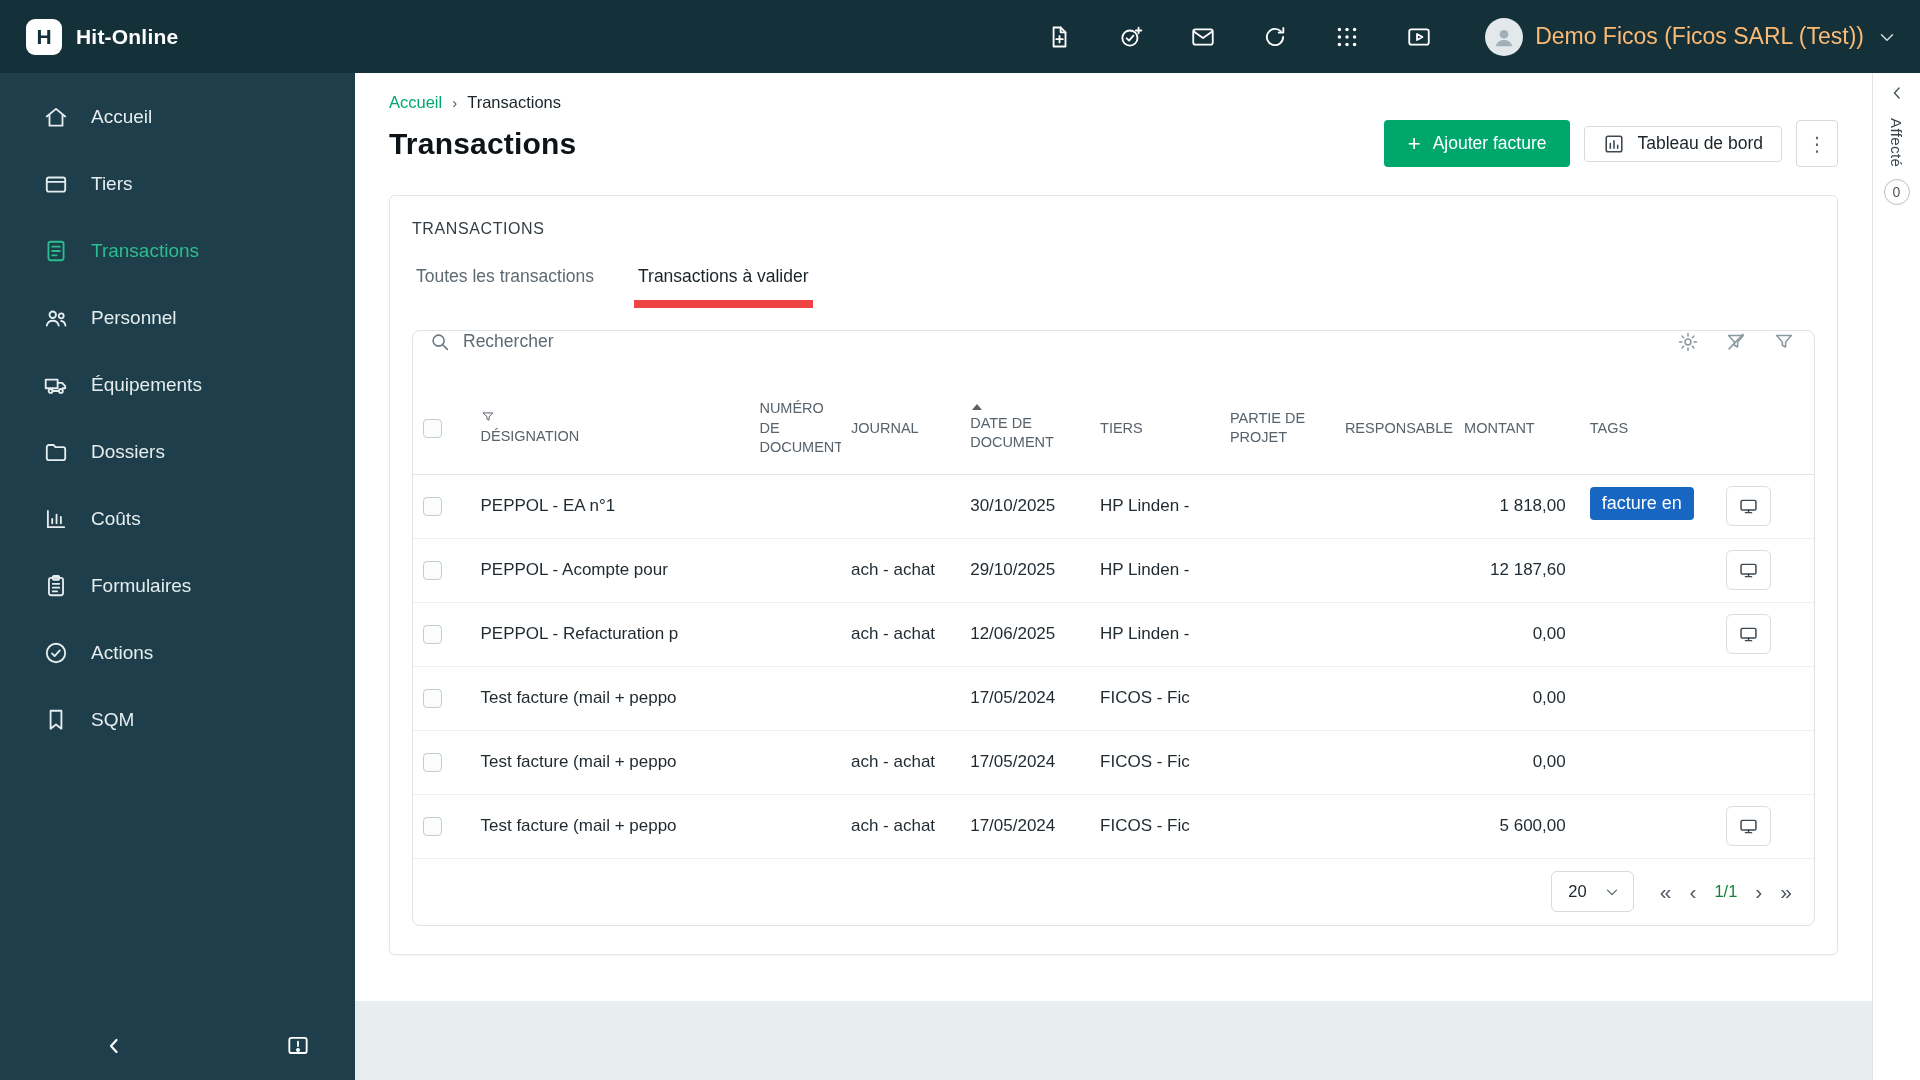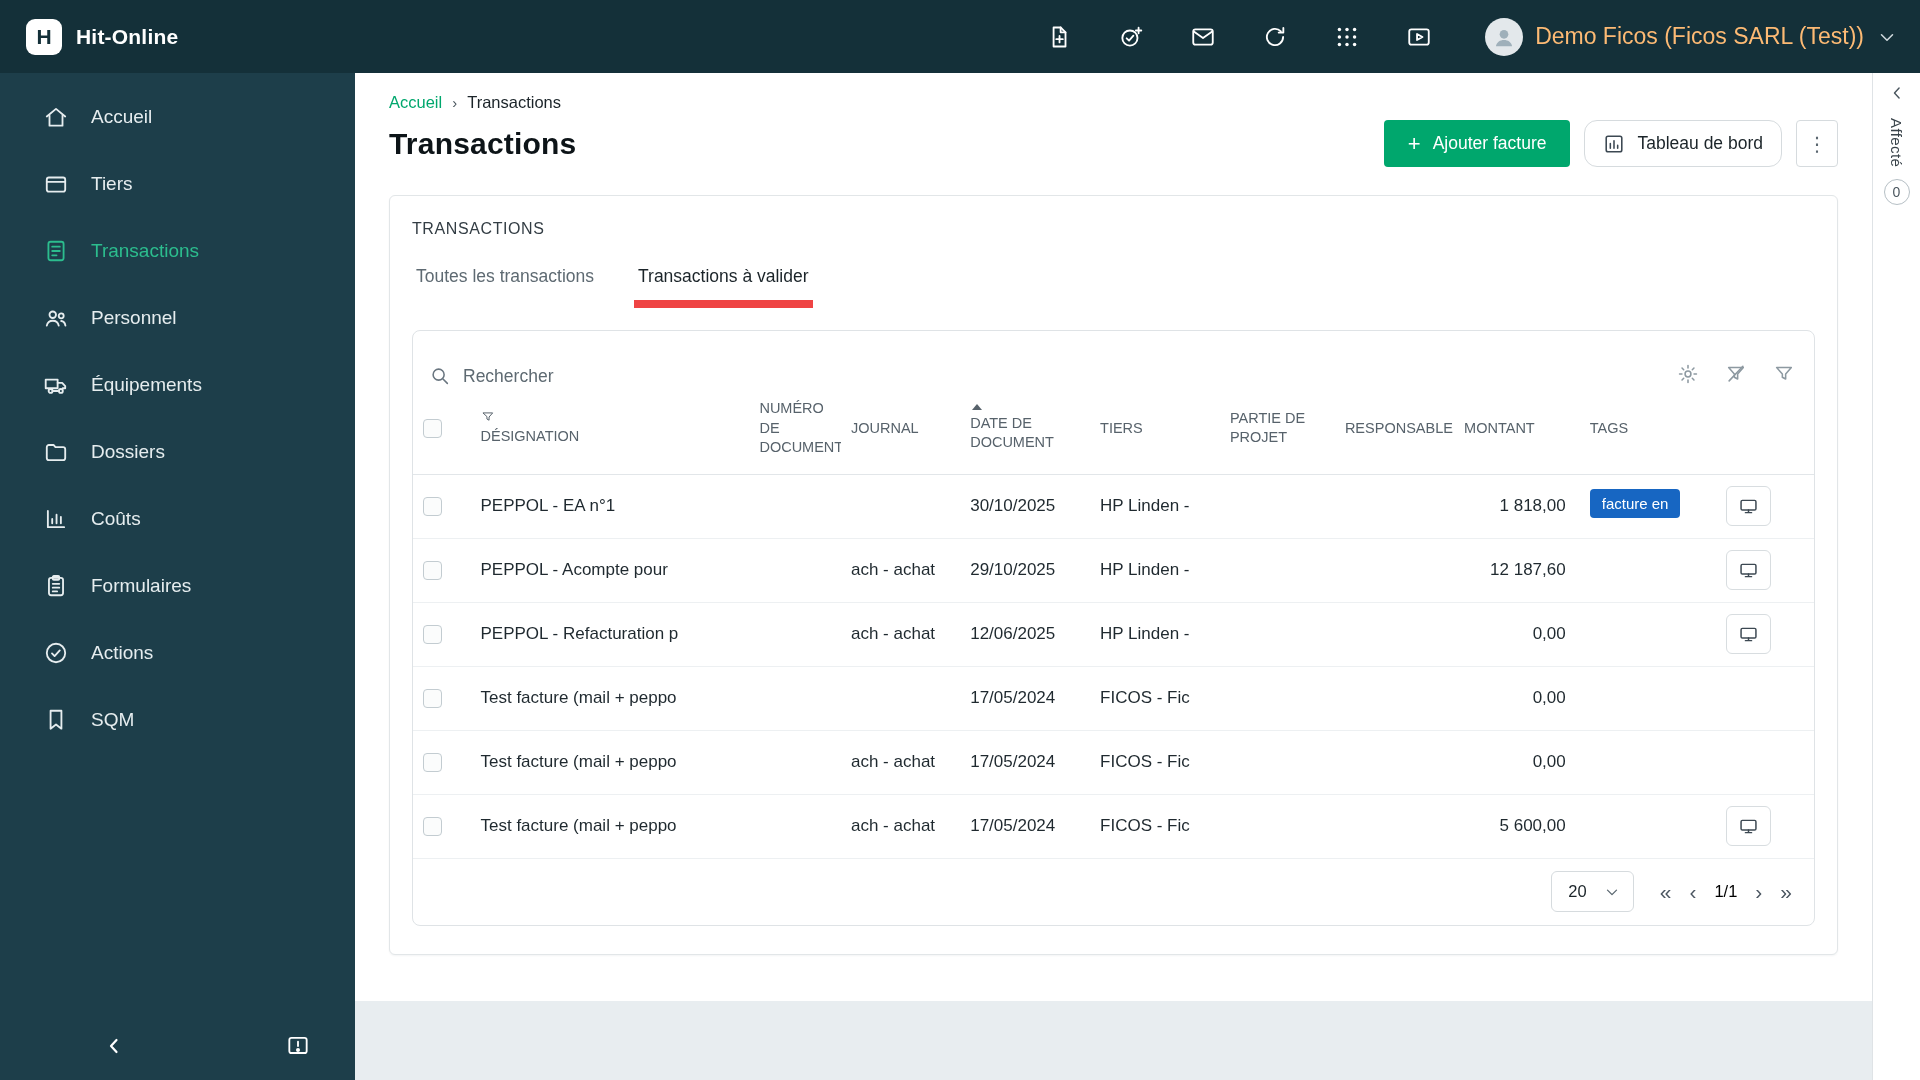--- a/index.html
+++ b/index.html
@@ -70,70 +70,70 @@
   .breadcrumb-home { color: #00a76d; cursor: pointer; }
   .breadcrumb-sep { color: #4a565e; font-size: 15px; }
   .breadcrumb-current { color: #1b2429; }
 
   .title-row { display: flex; align-items: center; margin-top: 8px; }
   .page-title { font-size: 30px; font-weight: 700; color: #0d1418; letter-spacing: .2px; }
   .title-actions { margin-left: auto; display: flex; align-items: center; gap: 14px; }
   .btn-green { background: #00a76d; color: #fff; border-radius: 4px; height: 47px; padding: 0 24px;
     font-size: 17.5px; display: flex; align-items: center; gap: 12px; }
   .btn-green .plus-glyph { font-size: 22px; line-height: 1; }
-  .btn-outline { background: #fff; border: 1px solid #d6dbde; border-radius: 13px; height: 47px;
+  .btn-outline { background: #fff; border: 1px solid #d6dbde; border-radius: 4px; height: 36px;
     padding: 0 18px; font-size: 17.5px; color: #1b2429; display: flex; align-items: center; gap: 12px; }
   .btn-outline svg { width: 22px; height: 22px; color: #3c4852; }
   .btn-kebab { width: 42px; height: 47px; border: 1px solid #d6dbde; border-radius: 4px; background: #fff;
     color: #5b6770; font-size: 20px; display: flex; align-items: center; justify-content: center; }
 
   
   .card { margin-top: 28px; background: #fff; border: 1px solid #e2e6e8; border-radius: 6px;
     padding: 24px 22px 28px; box-shadow: 0 1px 2px rgba(20,48,57,.05); }
   .card-title { font-size: 16px; letter-spacing: .6px; color: #333d44; font-weight: 500; }
   .tabs { display: flex; gap: 36px; margin-top: 20px; }
   .tab { padding: 8px 4px 13px; font-size: 17.5px; color: #5e6a72; cursor: pointer; }
   .tab.active { color: #1b2429; border-bottom: 8px solid #ef4444; font-weight: 400; }
 
   .table-box { margin-top: 22px; border: 1px solid #dfe3e6; border-radius: 8px; overflow: hidden; }
-  .search-row { display: flex; align-items: flex-end; height: 56px; padding: 0 18px 0 16px; gap: 12px; }
+  .search-row { display: flex; align-items: flex-start; height: 56px; padding: 0 18px 0 16px; gap: 12px; }
   .search-row .search-icon { color: #6a7680; width: 22px; height: 22px; }
   .search-row svg { width: 22px; height: 22px; }
   .search-input { flex: 1; border: none; outline: none; font-size: 17.5px; color: #1f292f; background: transparent; }
   .search-input::placeholder { color: #5e6a72; }
   .toolbar-icons { display: flex; align-items: center; gap: 24px; color: #8d99a1; }
   .toolbar-icons button { color: #8d99a1; width: 24px; height: 24px; }
 
   table { width: 100%; border-collapse: collapse; table-layout: fixed; font-size: 17px; color: #1f292f; }
   thead th { font-size: 14.5px; line-height: 1.35; color: #57626b; font-weight: 500; text-align: left;
     padding: 12px 10px 16px; vertical-align: middle; border-bottom: 1px solid #e2e6e9; overflow: hidden; }
   tbody td { height: 64px; border-bottom: 1px solid #edf0f2; padding: 0 10px; overflow: hidden;
     white-space: nowrap; vertical-align: middle; }
   td.col-mnt, th.col-mnt { text-align: right; padding-right: 14px; }
   .cb { display: inline-block; width: 19px; height: 19px; border: 1.5px solid #c3ccd1; border-radius: 4px;
     background: #fbfcfc; vertical-align: middle; cursor: pointer; }
   .th-stack span.lbl { display: block; }
   .mini-funnel { width: 14px; height: 14px; color: #57626b; display: block; margin: 0 0 3px 1px; }
   .sort-caret { display: block; width: 0; height: 0; margin: 0 0 4px 2px;
     border-left: 5px solid transparent; border-right: 5px solid transparent; border-bottom: 6px solid #57626b; }
-  .tag { display: inline-block; background: #1766c2; color: #fff; font-size: 15px; padding: 6px 12px;
+  .tag { display: inline-block; background: #1766c2; color: #fff; font-size: 18px; padding: 6px 12px;
     border-radius: 4px; white-space: nowrap; max-width: 104px; overflow: hidden; }
   .tag:empty { display: none; }
   .eye-btn { width: 45px; height: 40px; border: 1px solid #d8dde0; border-radius: 6px; background: #fff;
     display: flex; align-items: center; justify-content: center; color: #3c4852; }
   .eye-btn svg { width: 21px; height: 21px; }
 
   .pagination { display: flex; align-items: center; justify-content: flex-end; gap: 26px;
     height: 66px; padding: 0 22px; }
   .page-size { display: flex; align-items: center; gap: 16px; border: 1px solid #d6dbde; border-radius: 6px;
     height: 41px; padding: 0 12px 0 16px; font-size: 16.5px; color: #1b2429; cursor: pointer; margin-left: 12px; }
   .page-size svg { width: 18px; height: 18px; color: #5b6770; }
   .pager { display: flex; align-items: center; gap: 18px; color: #4a5560; }
   .pg-btn { font-size: 21px; line-height: 1; cursor: pointer; color: #4a5560; }
-  .pg-info { font-size: 16.5px; color: #000000; }
+  .pg-info { font-size: 16.5px; color: #15803d; }
 </style>
 </head>
 <body>
 
 <header class="topbar">
   <div class="logo">
     <span class="logo-mark">H</span>
   </div>
   <div class="brand">Hit-Online</div>
   <div class="topbar-right">

